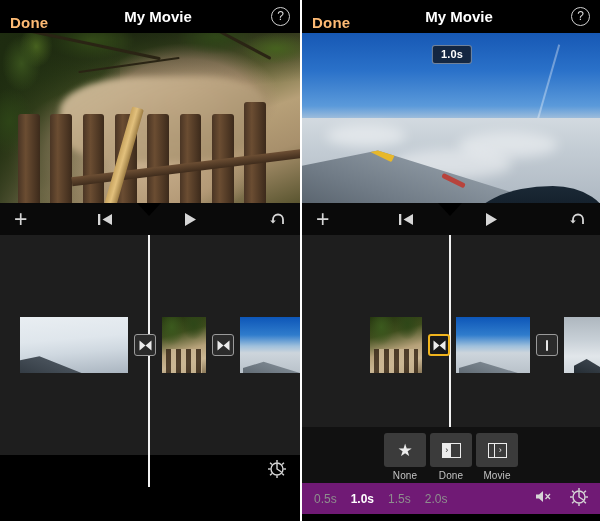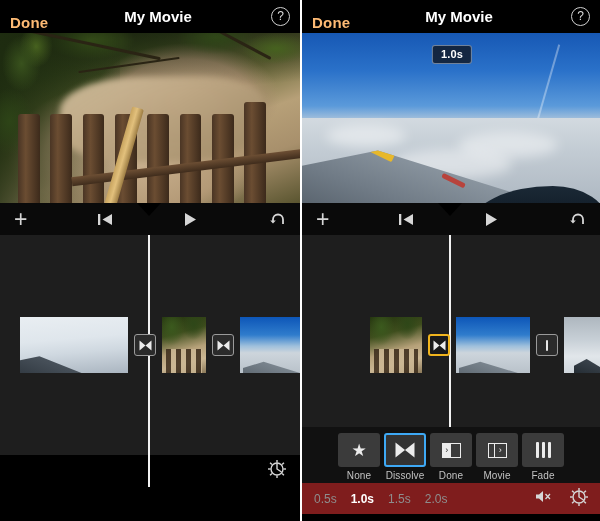--- a/index.html
+++ b/index.html
@@ -185,21 +185,21 @@
   .glyph-bars i { width:3px; height:16px; background:#ececec; border-radius:1px; display:block; }
   .glyph-star { color:#ececec; font-size:17px; line-height:17px; }
   .glyph-slide { width:19px; height:15px; border:1.4px solid #ececec; display:flex; }
   .glyph-slide .l { flex:1; background:#ececec; color:#2b2b2b; font-size:9px; line-height:13px; text-align:center; }
   .glyph-slide .r { flex:1; background:transparent; }
   .glyph-wipe { width:19px; height:15px; border:1.4px solid #ececec; display:flex; }
   .glyph-wipe .l { flex:.5; border-right:1.4px solid #ececec; }
   .glyph-wipe .r { flex:1; color:#ececec; font-size:9px; line-height:13px; text-align:center; }
 
   .durations {
-    height:31px; background:#7f1d1d; display:flex; align-items:center; padding:0 12px; gap:14px;
+    height:31px; background:#701a75; display:flex; align-items:center; padding:0 12px; gap:14px;
   }
   .dur { color:#8e8e8e; font-size:12px; }
   .dur.active { color:#ffffff; font-weight:bold; }
   .dur-spacer { flex:1; }
   .dur-icons { display:flex; gap:18px; align-items:center; }
 </style>
 </head>
 <body>
 
 <div class="stage">
@@ -381,29 +381,20 @@
       <div class="pal-row">
 
 
         <div class="pal-item">
           <div class="pal-tile">
             <span class="glyph-star">★</span>
           </div>
           <div class="pal-label">None</div>
         </div>
 
-        <div class="pal-item">
-          <div class="pal-tile active">
-            <svg width="20" height="16" viewBox="0 0 20 16">
-                <path d="M0.5 0.5 L10 8 L0.5 15.5 Z" fill="#ececec"></path>
-                <path d="M19.5 0.5 L10 8 L19.5 15.5 Z" fill="#ececec"></path>
-              </svg>
-          </div>
-          <div class="pal-label">Dissolve</div>
-        </div>
 
         <div class="pal-item">
           <div class="pal-tile">
             <span class="glyph-slide">
                 <span class="l">›</span>
                 <span class="r"></span>
               </span>
           </div>
           <div class="pal-label">Done</div>
         </div>
@@ -411,30 +402,20 @@
         <div class="pal-item">
           <div class="pal-tile">
             <span class="glyph-wipe">
                 <span class="l"></span>
                 <span class="r">›</span>
               </span>
           </div>
           <div class="pal-label">Movie</div>
         </div>
 
-        <div class="pal-item">
-          <div class="pal-tile">
-            <span class="glyph-bars">
-                <i></i>
-                <i></i>
-                <i></i>
-              </span>
-          </div>
-          <div class="pal-label">Fade</div>
-        </div>
 
       </div>
     </div>
 
     <div class="durations">
       <span class="dur">0.5s</span>
       <span class="dur active">1.0s</span>
       <span class="dur">1.5s</span>
       <span class="dur">2.0s</span>
       <span class="dur-spacer"></span>

